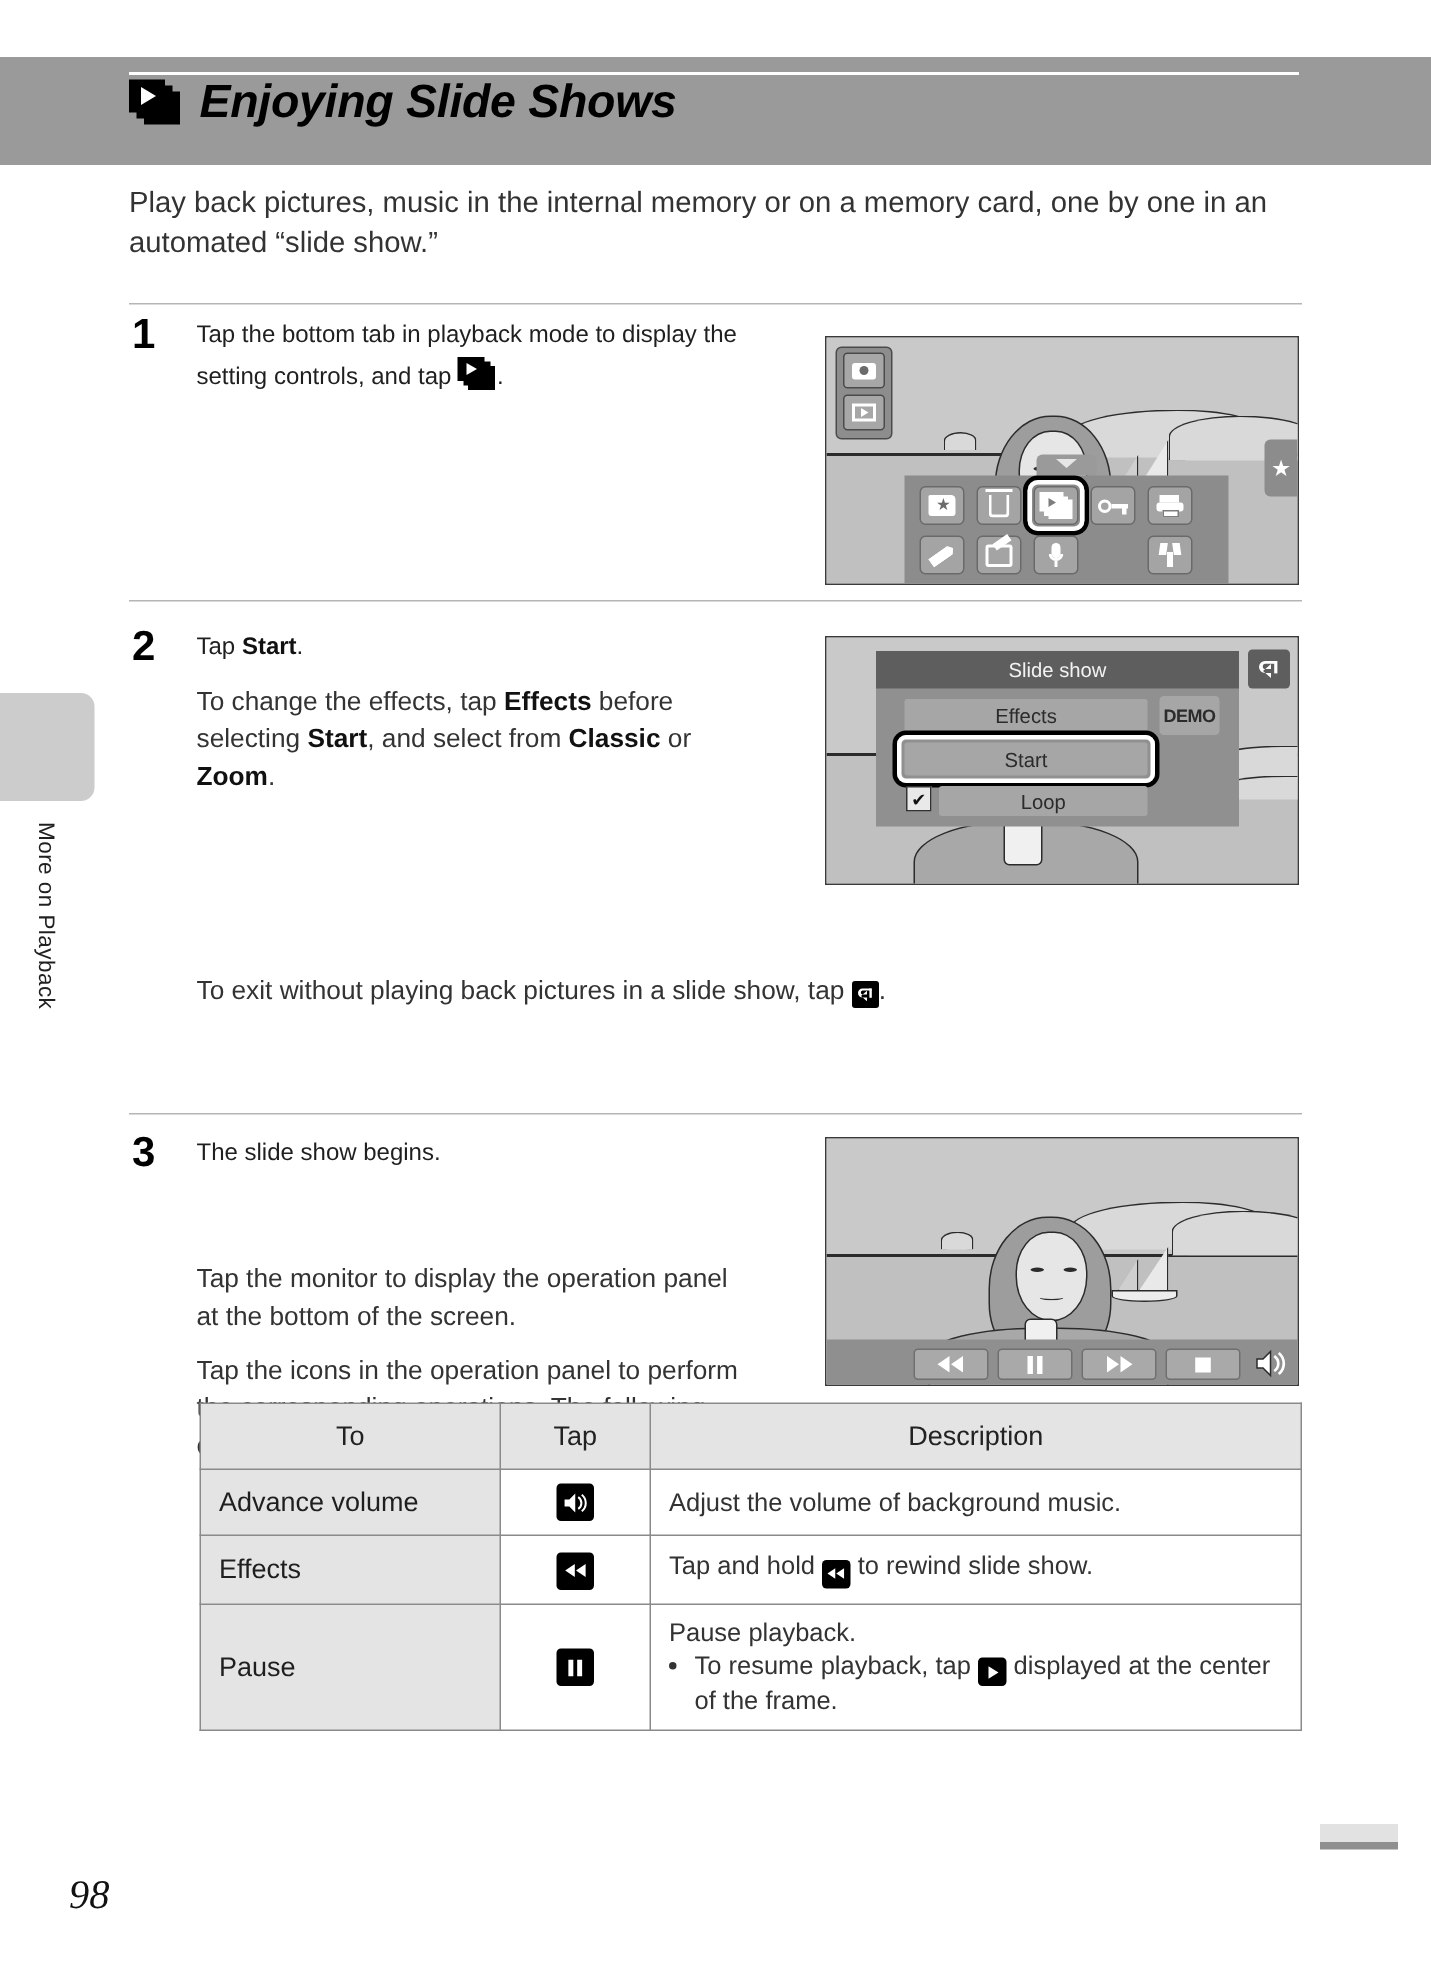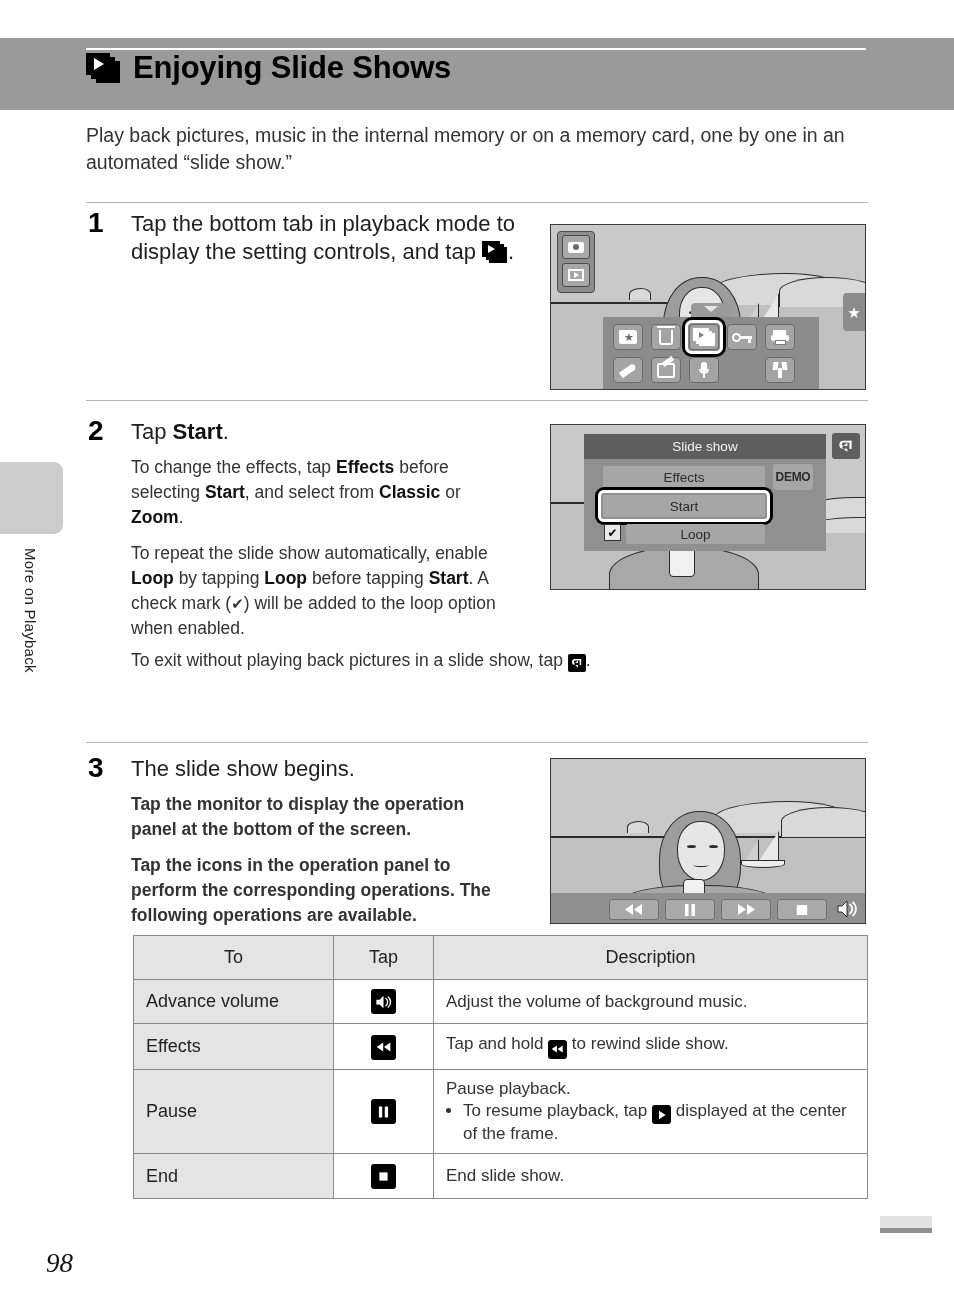--- a/index.html
+++ b/index.html
@@ -22,21 +22,21 @@
   .banner-rule {
     position: absolute; left: 86px; top: 48px;
     width: 780px; height: 2px; background: #ffffff;
   }
   .banner-inner {
     position: absolute; left: 86px; top: 52px;
     display: flex; align-items: center; gap: 13px;
   }
   .title-text {
     font-size: 31px; font-weight: bold; color: #000;
-    letter-spacing: -0.2px; line-height: 1;
+    letter-spacing: -0.2px; line-height: 1; font-style: italic;
   }
 
   
   .ss-icon { position: relative; display: inline-block; }
   .ss-icon .f { position: absolute; background: #000; }
   .ss-icon .front {
     position: relative; background: #000;
     display: flex; align-items: center; justify-content: center;
   }
   .ss-icon .tri {
@@ -54,21 +54,21 @@
     position: absolute; left: 86px; width: 782px;
     height: 1px; background: #b5b5b5;
   }
 
   
   .step-num {
     position: absolute; font-size: 28px; font-weight: bold;
     color: #000; font-family: "Liberation Sans", sans-serif;
   }
   .step-head {
-    position: absolute; font-size: 22px; line-height: 28px; color: #1f1f1f;
+    position: absolute; font-size: 16px; line-height: 28px; color: #1f1f1f;
   }
   .step-body {
     position: absolute; font-size: 17.5px; line-height: 25px; color: #333;
   }
   .step-body p { margin: 0 0 11px 0; }
   .step-body p:last-child { margin-bottom: 0; }
   b { font-weight: bold; color: #111; }
   .inl-box {
     display: inline-flex; align-items: center; justify-content: center;
     background: #000; color: #fff; border-radius: 2px;
@@ -380,21 +380,20 @@
 
 <div class="rule" style="top:400px;"></div>
 
 <div class="step-num" style="left:88px; top:415px;">2</div>
 <div class="step-head" style="left:131px; top:418px; width:400px;">
   <span>Tap </span><b>Start</b><span>.</span>
 </div>
 
 <div class="step-body" style="left:131px; top:455px; width:370px;">
   <p>To change the effects, tap <b>Effects</b> before selecting <b>Start</b>, and select from <b>Classic</b> or <b>Zoom</b>.</p>
-  <p>To repeat the slide show automatically, enable <b>Loop</b> by tapping <b>Loop</b> before tapping <b>Start</b>. A check mark (<span style="font-size:15px;">✔</span>) will be added to the loop option when enabled.</p>
 </div>
 
 <div class="step-body" style="left:131px; top:648px; width:740px;">
   <p>To exit without playing back pictures in a slide show, tap <span class="inl-box back-inl">
     <svg width="12" height="12" viewBox="0 0 12 12" aria-hidden="true">
           <path d="M10 2 H4 A3 3 0 0 0 4 8 H7 V10.5 L3 7 L7 3.5 V6 H4.2 A1.2 1.2 0 0 1 4.2 3.4 H10 Z" fill="#fff"></path>
           <rect x="8.6" y="2" width="1.6" height="6.2" fill="#fff"></rect>
         </svg>
   </span>.</p>
 </div>
@@ -424,21 +423,21 @@
         <path d="M10 2 H4 A3 3 0 0 0 4 8 H7 V10.5 L3 7 L7 3.5 V6 H4.2 A1.2 1.2 0 0 1 4.2 3.4 H10 Z" fill="#fff"></path>
         <rect x="8.6" y="2" width="1.6" height="6.2" fill="#fff"></rect>
       </svg>
   </div>
 </div>
 
 <div class="rule" style="top:742px;"></div>
 
 <div class="step-num" style="left:88px; top:752px;">3</div>
 <div class="step-head" style="left:131px; top:755px; width:400px;">The slide show begins.</div>
-<div class="step-body" style="left:131px; top:792px; width:372px;font-weight:bold;">
+<div class="step-body" style="left:131px; top:840px; width:372px;">
   <p>Tap the monitor to display the operation panel at the bottom of the screen.</p>
   <p>Tap the icons in the operation panel to perform the corresponding operations. The following operations are available.</p>
 </div>
 
 <div class="shot" style="left:550px; top:758px; width:316px; height:166px;">
   <div class="sky"></div>
   <div class="sea"></div>
   <div class="horizon"></div>
   <div class="mount" style="left:162px; top:42px; width:132px; height:32px; border-radius:60% 45% 0 0; border-bottom:none;"></div>
   <div class="mount" style="left:230px; top:48px; width:100px; height:30px; border-radius:55% 60% 0 0; border-bottom:none;"></div>
@@ -549,31 +548,20 @@
         <ul>
           <li><span>To resume playback, tap </span><span class="gb gb-sm">
             <svg width="11" height="10" viewBox="0 0 12 12" aria-hidden="true">
                   <polygon points="3,1 3,11 11,6" fill="#fff"></polygon>
                 </svg>
           </span><span> displayed at the center of the frame.</span></li>
         </ul>
       </td>
     </tr>
 
-    <tr>
-      <td class="col-to">End</td>
-      <td class="col-tap">
-        <span class="gb gb-lg">
-          <svg width="11" height="11" viewBox="0 0 12 12" aria-hidden="true">
-              <rect x="1.5" y="1.5" width="9" height="9" fill="#fff"></rect>
-            </svg>
-        </span>
-      </td>
-      <td class="col-desc">End slide show.</td>
-    </tr>
   </tbody>
 </table>
 
 <div class="side-tab"></div>
 <div class="side-label">More on Playback</div>
 
 <div class="pageno">98</div>
 <div class="foot-mark-a"></div>
 <div class="foot-mark-b"></div>
 

